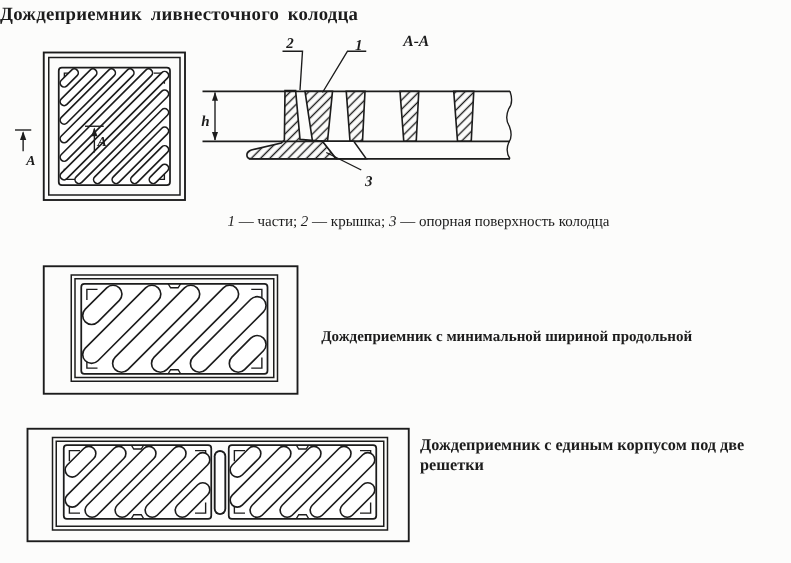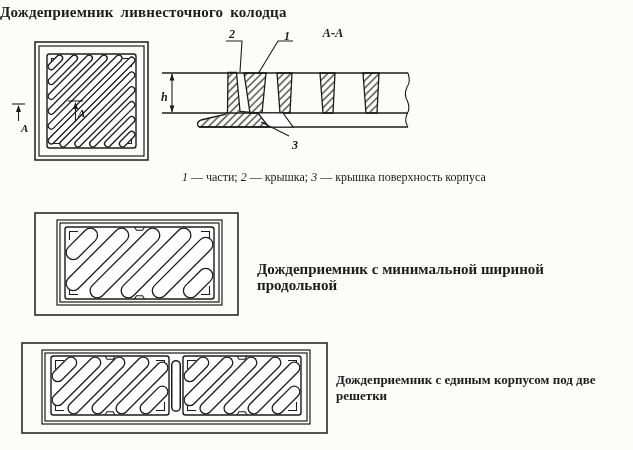--- a/index.html
+++ b/index.html
@@ -12,25 +12,25 @@
   .abs{position:absolute;}
   .page-title{
     left:0;right:0;top:4px;text-align:left;
     font-size:15px;font-weight:bold;letter-spacing:.2px;word-spacing:3px;
   }
   .legend{
     left:176px;top:155px;font-size:12px;white-space:pre-wrap;
   }
   .legend .num{font-style:italic;}
   .cap2{
-    left:257px;top:231px;width:365px;font-size:15px;font-weight:600;
+    left:257px;top:231px;width:365px;font-size:12px;font-weight:600;
     line-height:15.5px;white-space:pre-wrap;
   }
   .cap3{
-    left:336px;top:372px;width:290px;font-size:13px;font-weight:600;
+    left:336px;top:348px;width:290px;font-size:13px;font-weight:600;
   }
   svg{position:absolute;overflow:visible;color:var(--ink,#1c1c1c);}
   svg text{
     font-family:"Liberation Serif","DejaVu Serif",serif;
     font-style:italic;font-weight:600;fill:currentColor;
   }
   .ln{stroke:currentColor;stroke-width:1.4;fill:none;}
   .thin{stroke:currentColor;stroke-width:1.1;fill:none;}
   .hat{fill:url(#h1);stroke:currentColor;stroke-width:1.3;}
   .wht{fill:#fff;stroke:currentColor;stroke-width:1.2;}
@@ -121,21 +121,21 @@
   <polyline class="thin" points="71,19 87,19 85,50"></polyline>
   <text x="77" y="16" font-size="12" text-anchor="middle">2</text>
   <polyline class="thin" points="138,19 123,19 103,52"></polyline>
   <text x="132" y="18" font-size="12" text-anchor="middle">1</text>
   <line class="thin" x1="134" y1="114" x2="106" y2="100"></line>
   <text x="140" y="127" font-size="12" text-anchor="middle">3</text>
   <text x="178" y="15" font-size="12.5" text-anchor="middle">А-А</text>
 </svg>
 
 <div class="abs legend">
-  <span class="num">1</span><span> — части; </span><span class="num">2</span><span> — крышка; </span><span class="num">3</span><span> — крышка поверхность корпуса</span>
+  <span class="num">1</span><span> — части; </span><span class="num">2</span><span> — крышка; </span><span class="num">3</span><span> — опорная поверхность колодца</span>
 </div>
 
 <svg class="abs" style="left:30px;top:208px" width="215" height="112" viewBox="0 0 215 112">
   <rect class="box" x="5" y="5" width="203" height="102"></rect>
   <rect class="box2" x="27" y="12" width="165" height="85"></rect>
   <rect class="box2" x="30" y="15" width="159" height="79"></rect>
   <g>
       <rect x="35" y="19" width="149" height="72" rx="2.5" fill="#fff" stroke="currentColor" stroke-width="1.4"></rect>
       <polyline points="39.5 32 39.5 23.5 48 23.5" fill="none" stroke="currentColor" stroke-width="1.1"></polyline>
       <polyline points="171 23.5 179.5 23.5 179.5 32" fill="none" stroke="currentColor" stroke-width="1.1"></polyline>

